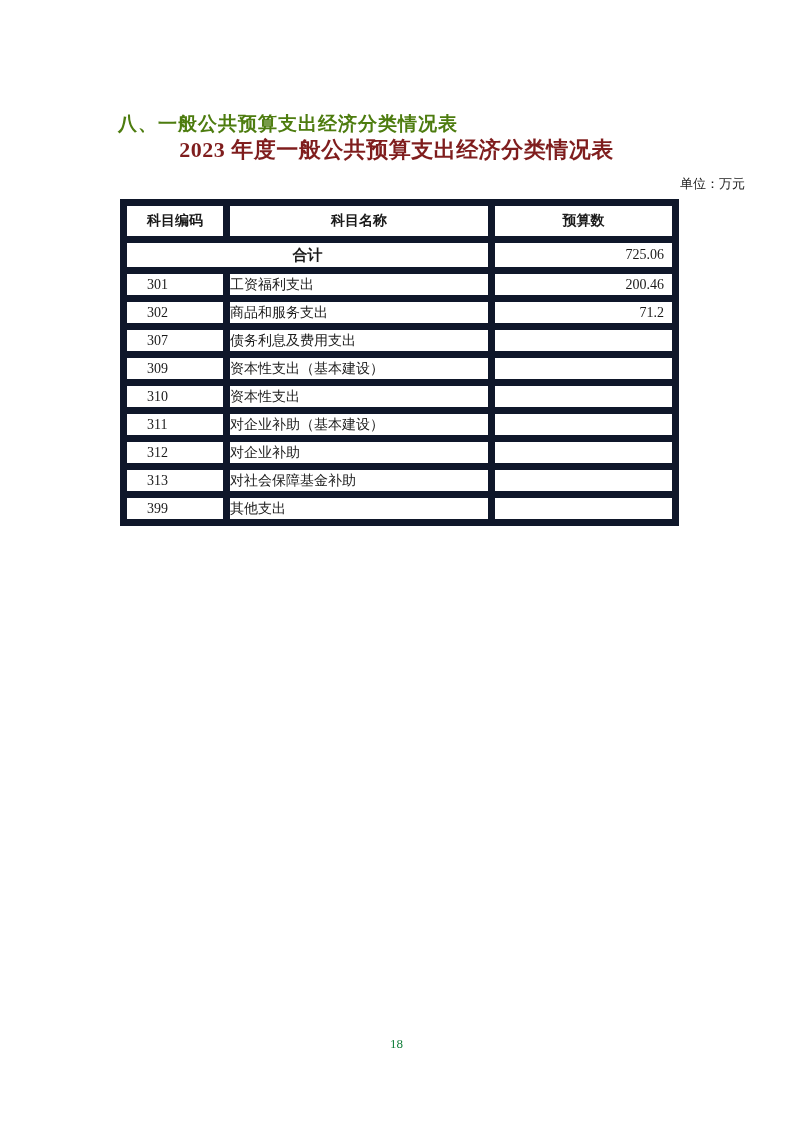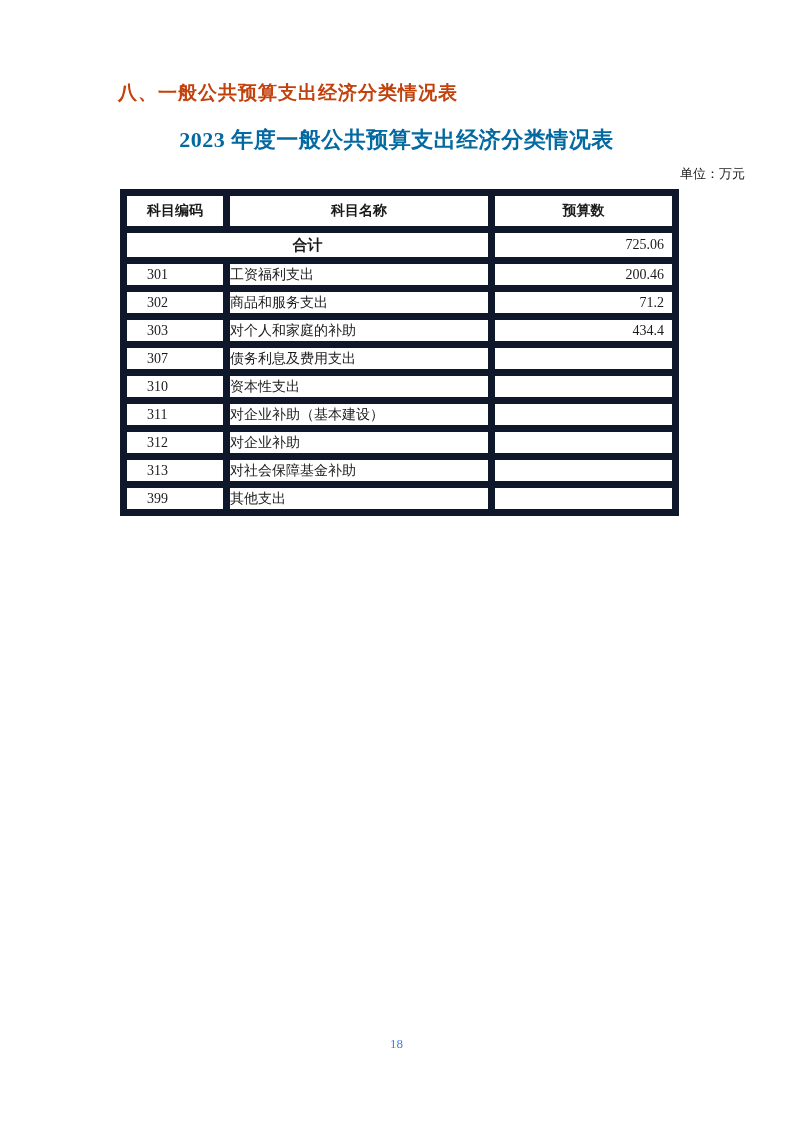--- a/index.html
+++ b/index.html
@@ -8,37 +8,36 @@
     position: relative;
     width: 793px;
     height: 1122px;
     margin: 0 auto;
     background: #ffffff;
     color: #1a1a1a;
     overflow: hidden;
     font-family: "Liberation Serif", "DejaVu Serif", serif;
   }
   .section-heading {
-    margin: 81px 0 0 118px;
+    margin: 112px 0 0 118px;
     font-family: "Liberation Sans", "DejaVu Sans", sans-serif;
     font-weight: 700;
     font-size: 19px;
     line-height: 24px;
     letter-spacing: 1px;
-    color: #c2410c;
+    color: #4d7c0f;
   }
   .table-title {
-    margin-top: 21px;
     text-align: center;
     font-family: "Liberation Serif", "DejaVu Serif", serif;
     font-weight: 700;
     font-size: 22px;
     line-height: 28px;
     letter-spacing: 0.5px;
-    color: #0369a1;
+    color: #7f1d1d;
   }
   .table-wrap {
     width: 625px;
     margin-left: 120px;
   }
   .unit-label {
     margin-top: 12px;
     margin-bottom: 7px;
     text-align: right;
     font-size: 13px;
@@ -93,21 +92,21 @@
     text-align: right;
     font-family: "Liberation Serif", "DejaVu Serif", serif;
   }
   .page-number {
     position: absolute;
     left: 0;
     top: 1036px;
     width: 100%;
     text-align: center;
     font-size: 13px;
-    color: #3b82f6;
+    color: #15803d;
   }
 </style>
 </head>
 <body>
 
 <div class="page">
 
   <div class="section-heading">八、一般公共预算支出经济分类情况表</div>
 
   <div class="table-title">2023 年度一般公共预算支出经济分类情况表</div>
@@ -136,27 +135,27 @@
           <td class="cell-code">301</td>
           <td class="cell-name">工资福利支出</td>
           <td class="cell-value">200.46</td>
         </tr>
         <tr class="data-row">
           <td class="cell-code">302</td>
           <td class="cell-name">商品和服务支出</td>
           <td class="cell-value">71.2</td>
         </tr>
         <tr class="data-row">
-          <td class="cell-code">303</td>
-          <td class="cell-name">对个人和家庭的补助</td>
-          <td class="cell-value">434.4</td>
+          <td class="cell-code">307</td>
+          <td class="cell-name">债务利息及费用支出</td>
+          <td class="cell-value"></td>
         </tr>
         <tr class="data-row">
-          <td class="cell-code">307</td>
-          <td class="cell-name">债务利息及费用支出</td>
+          <td class="cell-code">309</td>
+          <td class="cell-name">资本性支出（基本建设）</td>
           <td class="cell-value"></td>
         </tr>
         <tr class="data-row">
           <td class="cell-code">310</td>
           <td class="cell-name">资本性支出</td>
           <td class="cell-value"></td>
         </tr>
         <tr class="data-row">
           <td class="cell-code">311</td>
           <td class="cell-name">对企业补助（基本建设）</td>

